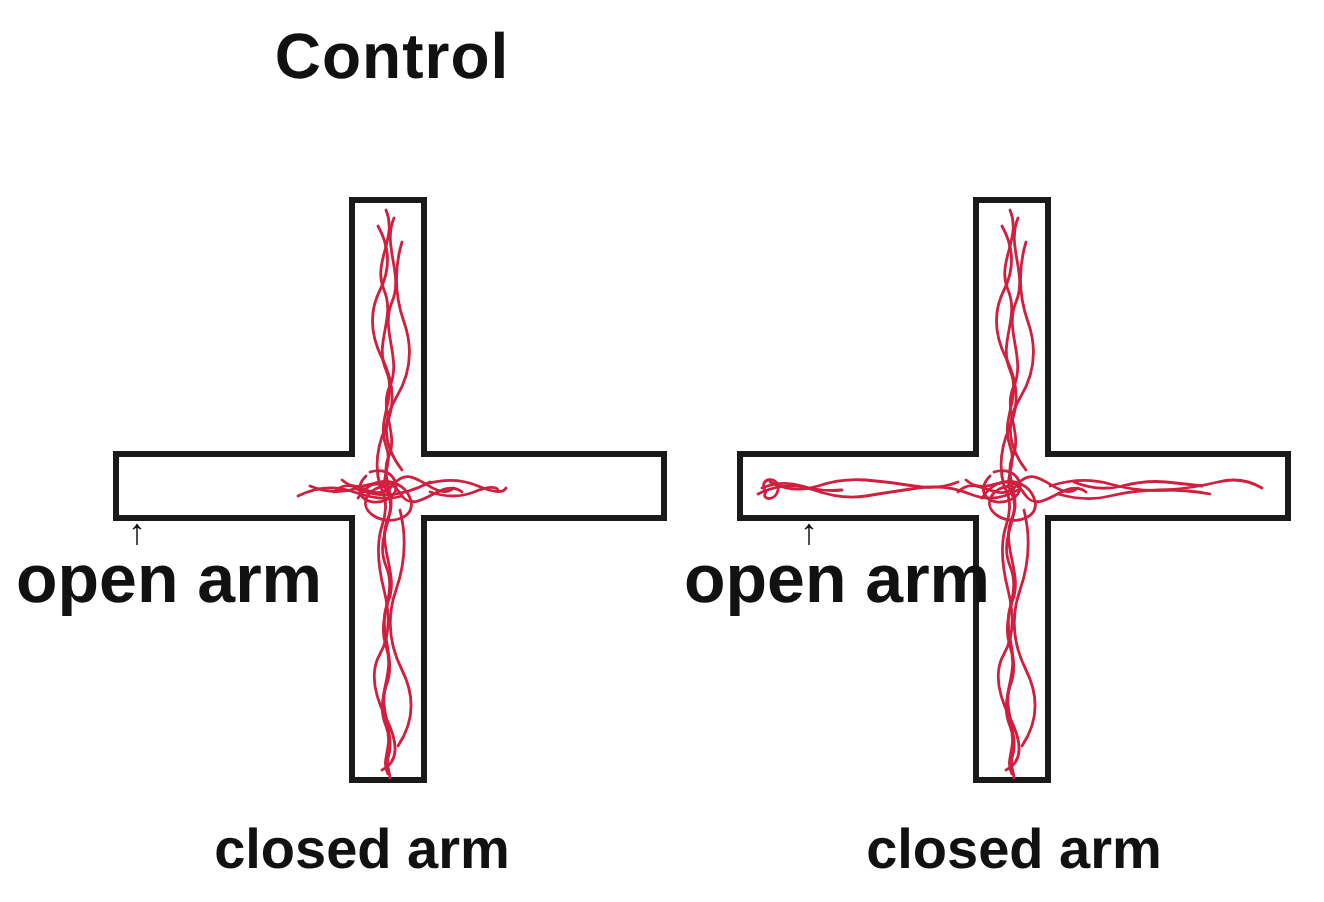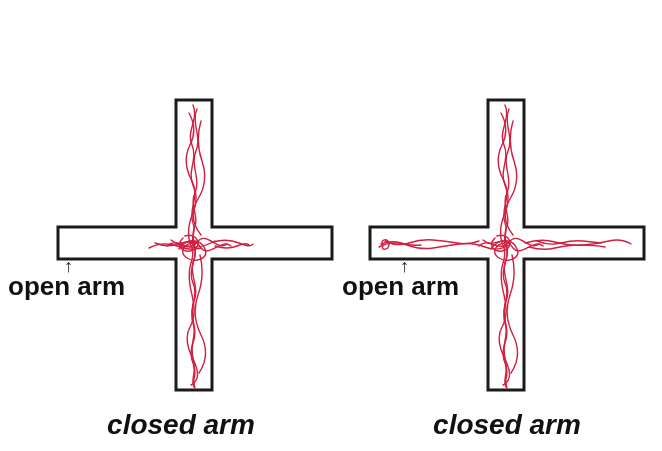--- a/index.html
+++ b/index.html
@@ -17,36 +17,37 @@
   .maze{position:absolute;top:97px;width:280px;height:296px;}
   .maze-control{left:55px;}
   .maze-ko{left:367px;}
   .arrow{
     position:absolute;font-size:18px;font-weight:bold;line-height:1;
     color:#111111;
   }
   .arrow-control{left:64px;top:257px;}
   .arrow-ko{left:400px;top:257px;}
   .open-label{
-    position:absolute;top:271px;font-size:26px;font-weight:bold;white-space:nowrap;
+    position:absolute;top:271px;font-size:34px;font-weight:bold;white-space:nowrap;
   }
   .open-control{left:8px;}
   .open-ko{left:342px;}
   .closed-label{
     position:absolute;top:409px;width:280px;text-align:center;
-    font-size:28px;font-weight:bold;white-space:nowrap;font-style:italic;
+    font-size:28px;font-weight:bold;white-space:nowrap;
   }
   .closed-control{left:41px;}
   .closed-ko{left:367px;}
 </style>
 </head>
 <body>
 
 <div class="figure">
 
+  <div class="panel-title title-control">Control</div>
 
 
   <svg class="maze maze-control" viewBox="0 0 280 296">
     <path d="M121,3 H157 V130 H277 V162 H157 V293 H121 V162 H3 V130 H121 Z" fill="#ffffff" stroke="#1a1a1a" stroke-width="3"></path>
     <g fill="none" stroke="#d01f3f" stroke-width="1.4" stroke-linecap="round" stroke-linejoin="round">
       <path d="M138,8 C144,22 131,34 137,48 C143,62 132,74 138,88 C144,102 133,112 138,126 C142,136 134,142 139,150 C144,160 132,172 138,186 C144,200 133,212 138,226 C143,240 132,252 138,266 C142,276 135,283 139,290"></path>
       <path d="M142,12 C136,26 147,40 141,54 C135,68 146,82 140,96 C134,108 145,120 139,132 C135,142 144,152 139,162 C133,176 145,190 139,204 C133,218 144,232 138,246 C134,258 143,270 139,282 C138,286 140,289 140,292"></path>
       <path d="M134,16 Q143,32 135,48 T136,82 T138,116 T135,146 Q140,154 136,166 T137,198 T135,230 T138,262 T136,288"></path>
       <path d="M146,24 Q140,44 147,64 T143,102 T146,138 M145,158 Q150,178 143,198 T146,238 T144,276"></path>
       <path d="M112,149 C122,139 132,157 142,145 C152,133 162,155 172,147"></path>

